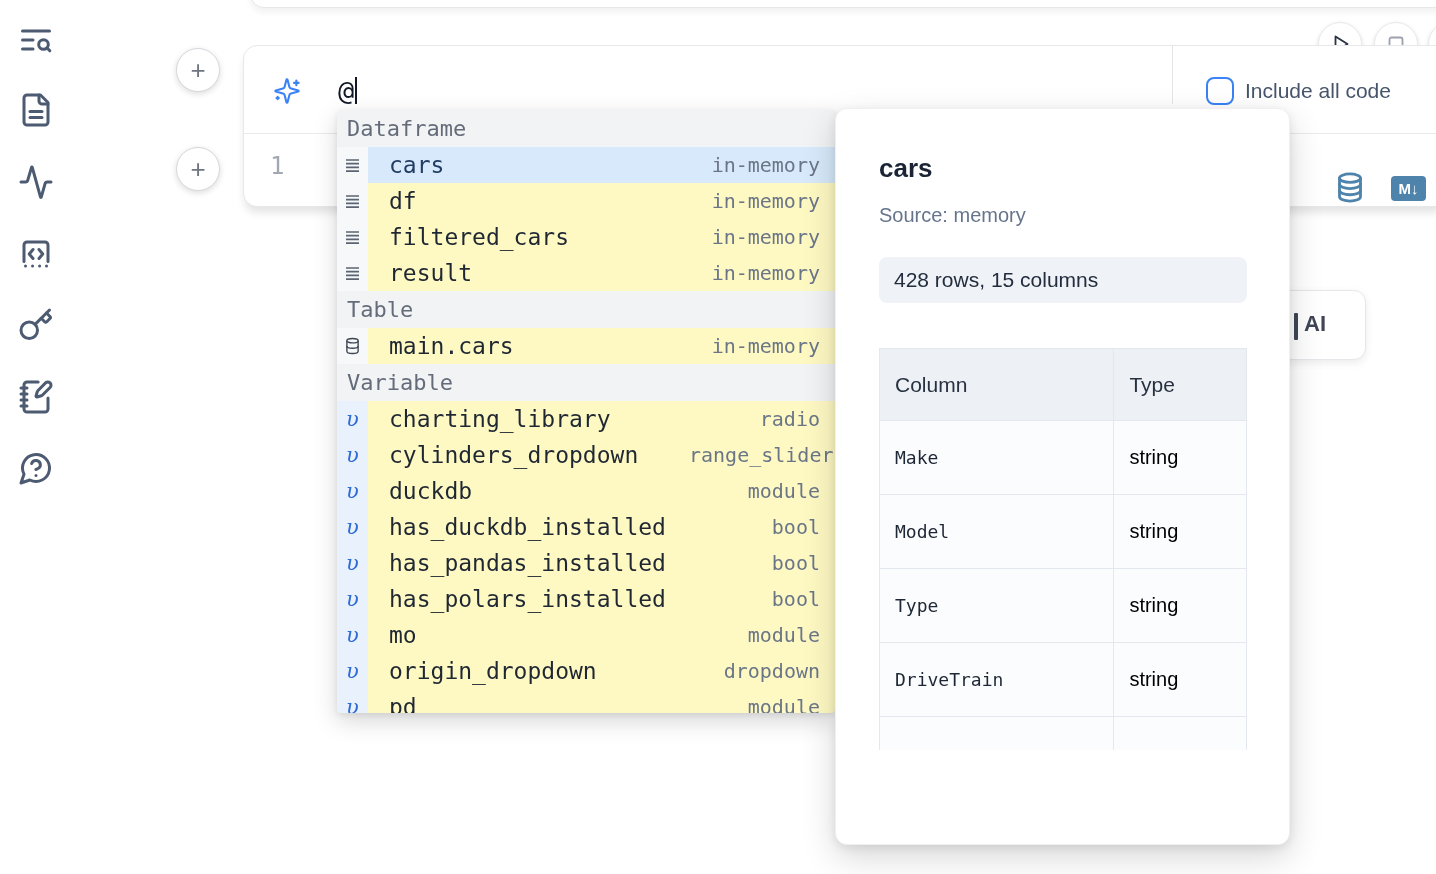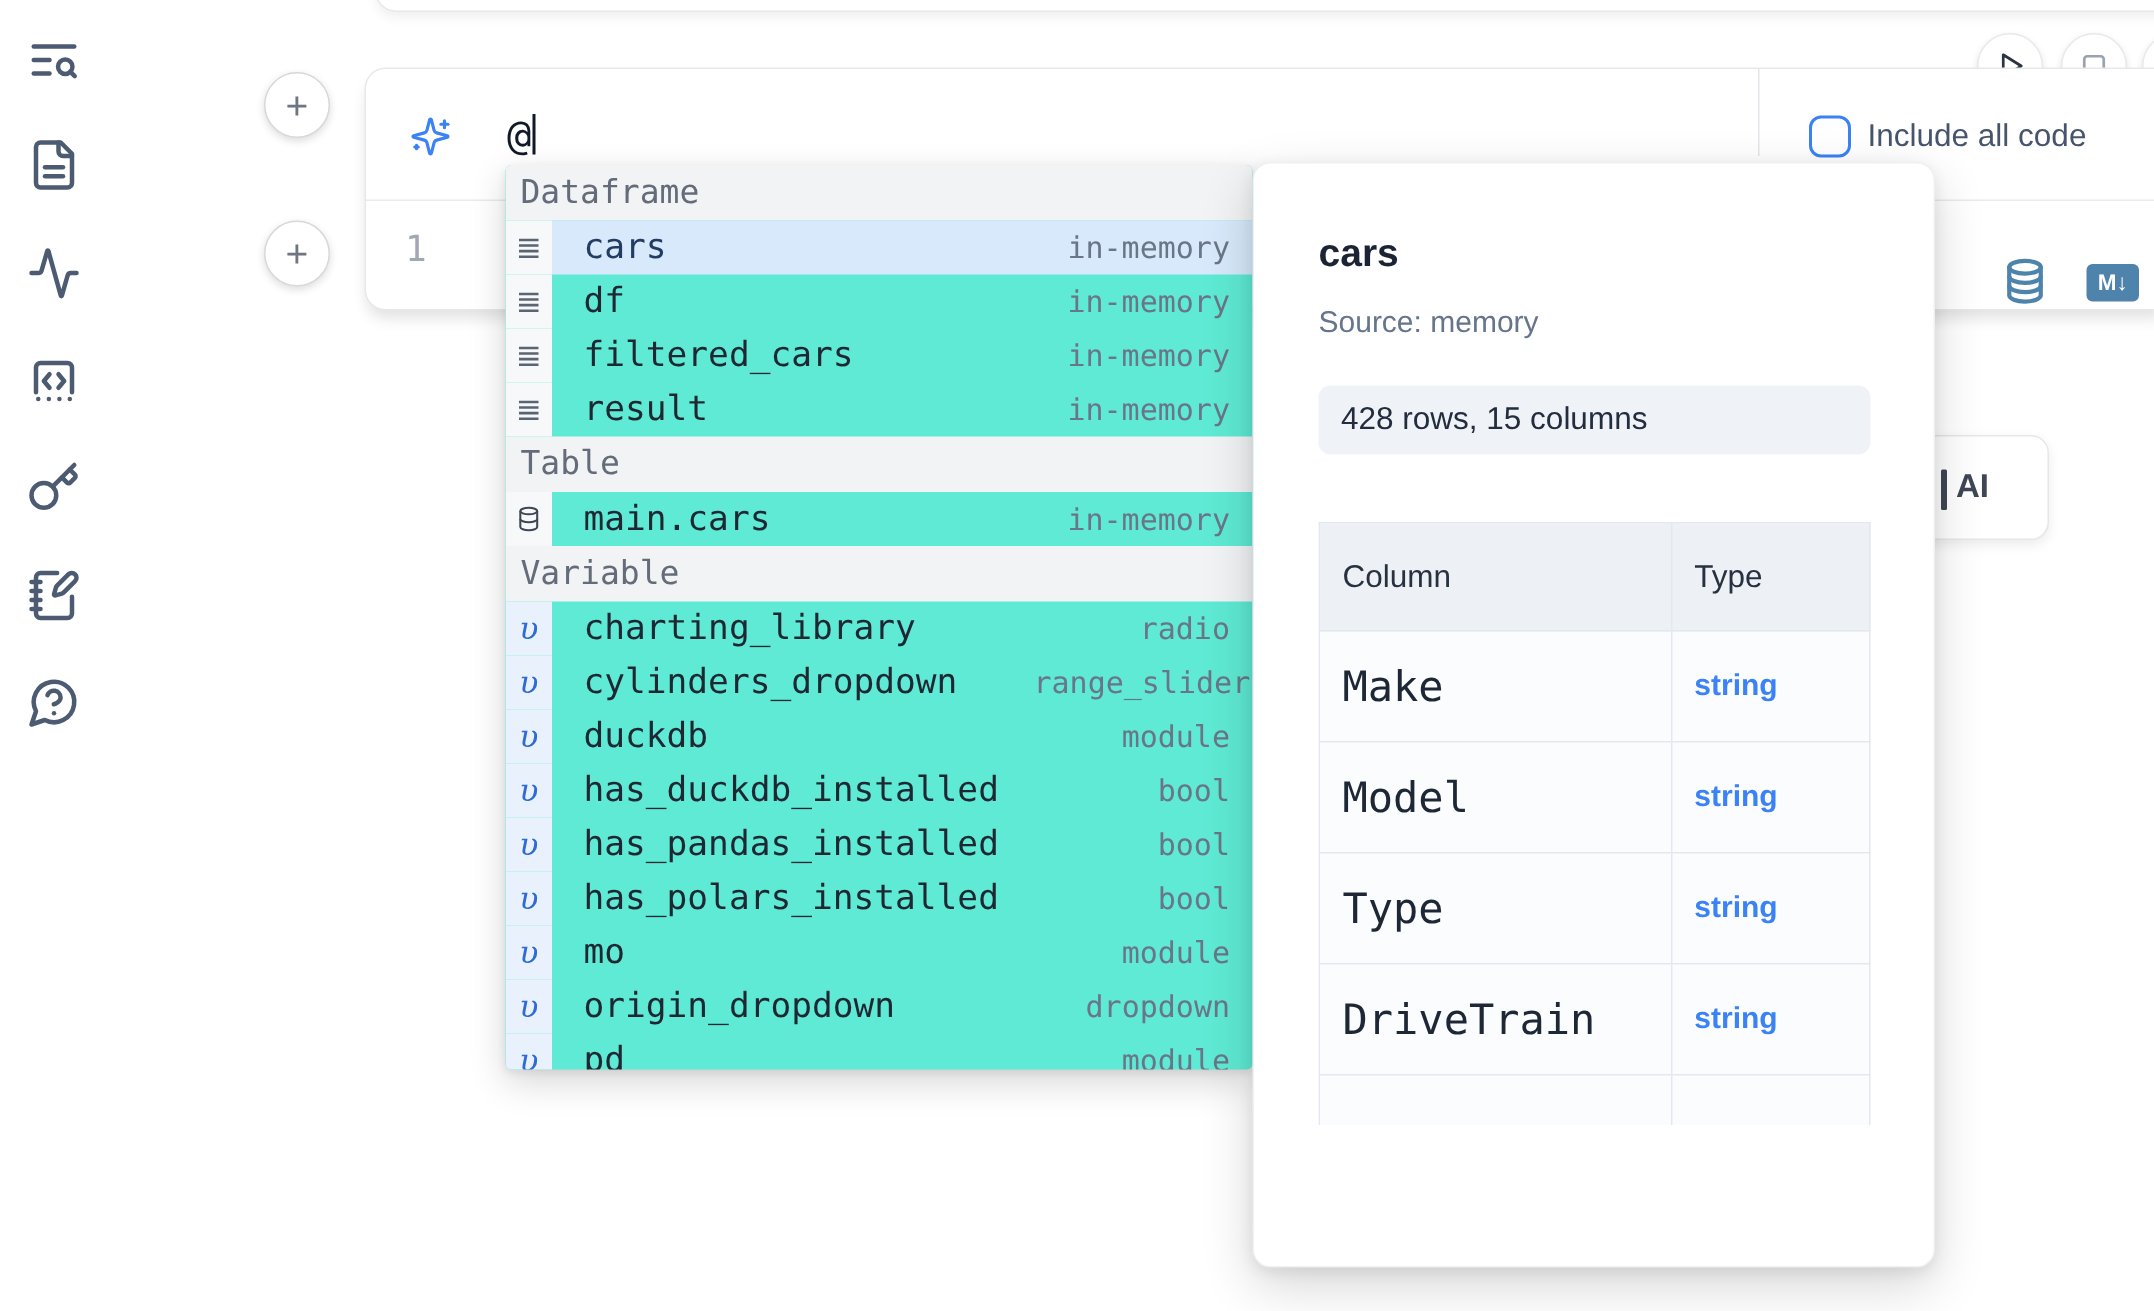--- a/index.html
+++ b/index.html
@@ -66,21 +66,21 @@
     position:absolute; left:1240px; top:290px; width:126px; height:70px; z-index:5;
     background:#fff; border:1px solid #e6e7ea; border-radius:12px;
     box-shadow:0 3px 8px rgba(0,0,0,.08); cursor:pointer;
   }
   .ai-card .sliver { position:absolute; left:53px; top:22px; width:4px; height:27px; background:#3f4655; border-radius:1px; }
   .ai-card .lbl { position:absolute; left:63px; top:20px; font-size:22px; font-weight:bold; color:#3f4655; }
 
   
   .ac {
     position:absolute; left:337px; top:110px; width:498px; height:603px; z-index:10;
-    background:#5eead4; border-radius:4px; overflow:hidden;
+    background:#fef9c3; border-radius:4px; overflow:hidden;
     box-shadow:0 8px 24px rgba(0,0,0,.16), 0 2px 6px rgba(0,0,0,.08);
     font-family:"DejaVu Sans Mono", monospace;
   }
   .ac-h { height:37px; line-height:37px; background:#f2f3f5; color:#646c7a; font-size:22px; padding-left:10px; }
   .ac-row { display:flex; height:36px; align-items:center; cursor:pointer; }
   .gut { width:31px; height:100%; flex-shrink:0; background:#f7f8f9; display:flex; align-items:center; justify-content:center; }
   .gut.var { background:#e9f1fc; }
   .vsym { font-style:italic; color:#2e6bd6; font-size:21px; font-family:"DejaVu Serif", serif; }
   .row-body { flex:1; height:100%; display:flex; align-items:center; padding-left:21px; padding-right:15px; position:relative; }
   .ac-row.selected .row-body { background:#d7e9fa; }
@@ -99,22 +99,22 @@
   .pv-source { position:absolute; left:43px; top:95px; font-size:20px; color:#66748c; }
   .pv-badge {
     position:absolute; left:43px; top:148px; width:368px; height:46px; line-height:46px;
     background:#eff3f7; border-radius:8px; padding-left:15px; font-size:21px; color:#232d3d;
   }
   .pv-tablewrap { position:absolute; left:43px; top:239px; width:369px; height:476px; overflow:hidden; }
   table.schema { border-collapse:collapse; width:368px; background:#fbfcfd; }
   table.schema th, table.schema td { border:1px solid #e3e8ef; text-align:left; padding-left:15px; }
   table.schema th { height:72px; background:#edf1f6; font-size:21px; font-weight:normal; color:#28313f; }
   table.schema td { height:74px; }
-  td.cname { font-family:"DejaVu Sans Mono", monospace; font-size:28px; color:#1e2735; width:235px; }
-  td.ctype { font-size:20px; color:#3b82f6; width:133px;font-weight:bold; }
+  td.cname { font-family:"DejaVu Sans Mono", monospace; font-size:18px; color:#1e2735; width:235px; }
+  td.ctype { font-size:20px; color:#000000; width:133px; }
   tr.partial td { height:33px; border-bottom:none; }
 </style>
 </head>
 <body>
 
 <div class="page">
 
   <div class="side-icon" style="top:22px">
     <svg viewBox="0 0 24 24" fill="none" stroke="currentColor" stroke-width="2" stroke-linecap="round" stroke-linejoin="round">
         <path d="M21 6H3"></path>

